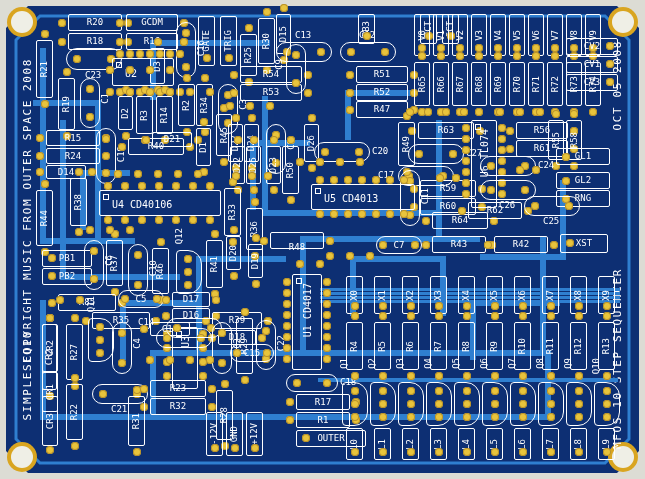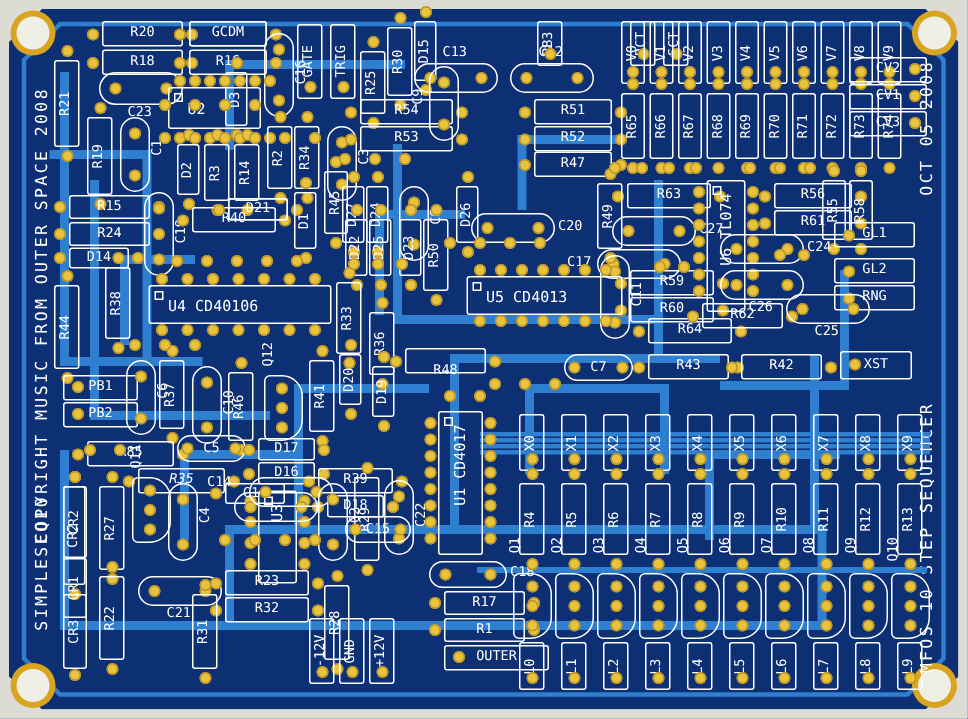--- a/index.html
+++ b/index.html
@@ -669,21 +669,21 @@
       <div class="pad" style="left: 184px; top: 255px;"></div>
       <div class="pad" style="left: 184px; top: 268px;"></div>
       <div class="pad" style="left: 184px; top: 281px;"></div>
       <div class="lbl v" style="left: 175px; top: 228px; font-size: 9px;">Q12</div>
       <div class="sk r" style="left: 58px; top: 294px; width: 58px; height: 17px;">
         <span style="font-size: 9px;">R85</span>
       </div>
       <div class="pad" style="left: 48px; top: 298.5px;"></div>
       <div class="pad" style="left: 118px; top: 298.5px;"></div>
       <div class="sk r" style="left: 92px; top: 312px; width: 58px; height: 17px;">
-        <span style="font-size: 9px; font-style: italic;">R35</span>
+        <span style="font-size: 9px;">R35</span>
       </div>
       <div class="pad" style="left: 82px; top: 316.5px;"></div>
       <div class="pad" style="left: 152px; top: 316.5px;"></div>
       <div class="sk oval" style="left: 118px; top: 290px; width: 46px; height: 18px;">
         <span style="font-size: 9px;">C5</span>
       </div>
       <div class="pad" style="left: 121px; top: 295px;"></div>
       <div class="pad" style="left: 153px; top: 295px;"></div>
       <div class="sk r" style="left: 172px; top: 292px; width: 38px; height: 15px;">
         <span style="font-size: 9px;">D17</span>

